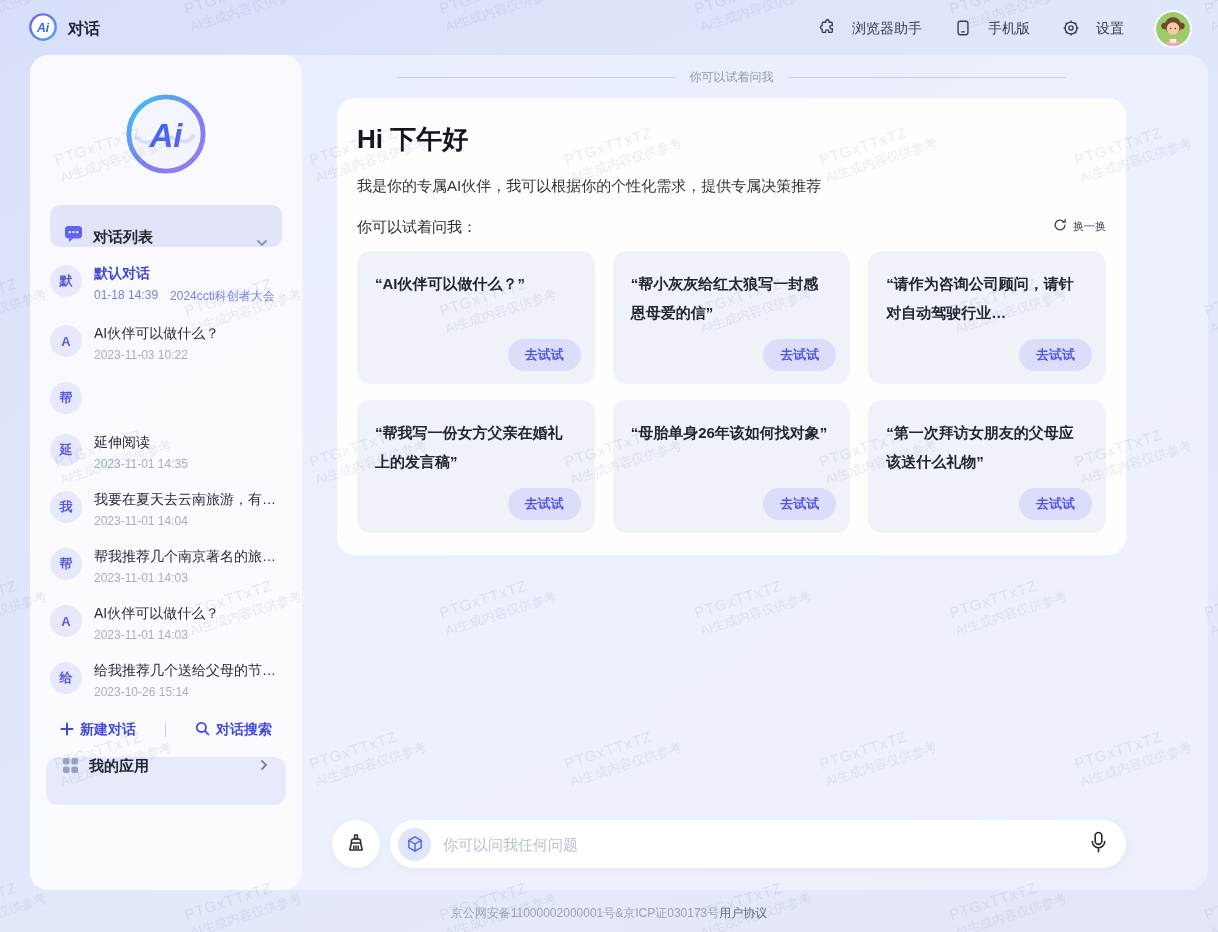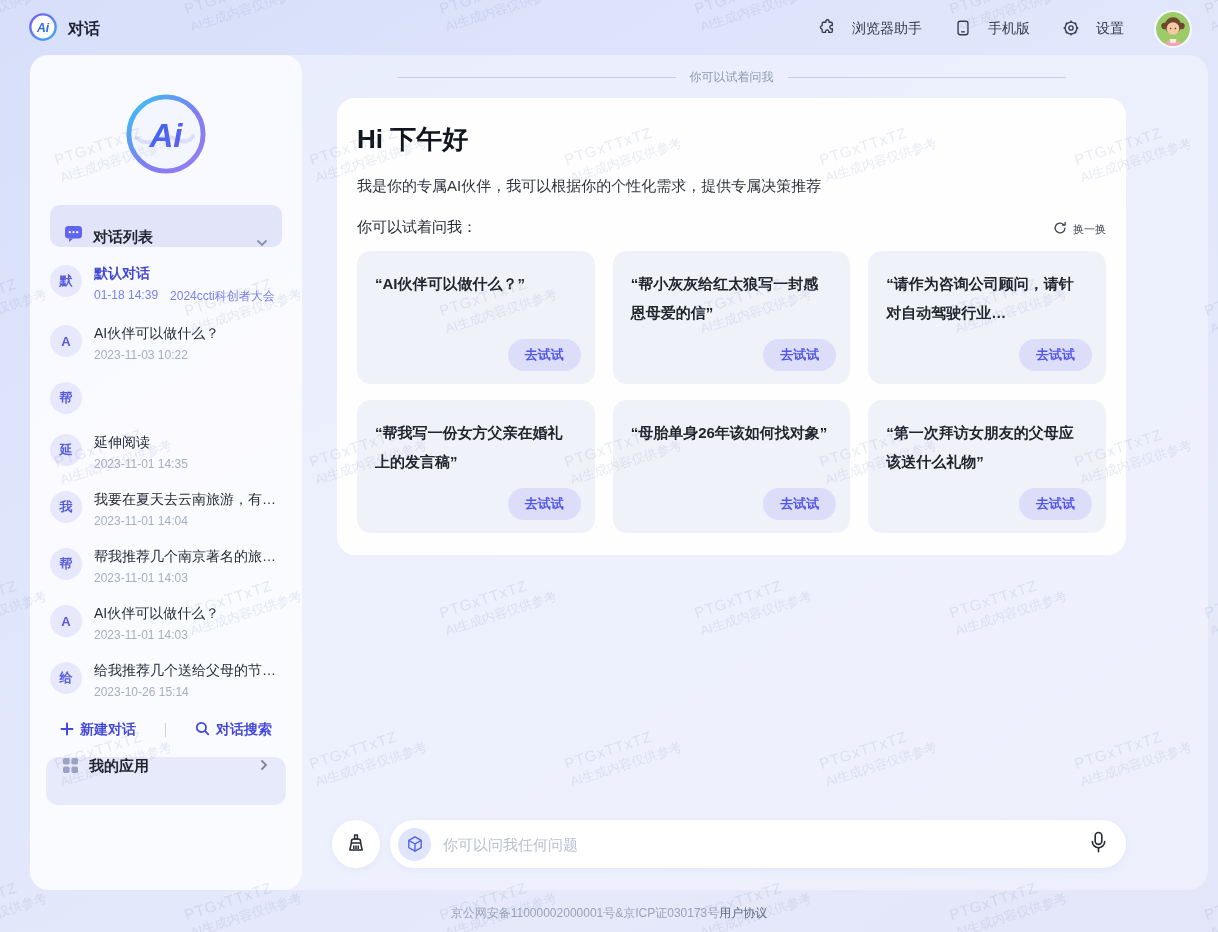--- a/index.html
+++ b/index.html
@@ -54,21 +54,21 @@
   
   .main { flex:1; display:flex; flex-direction:column; padding:0 82px 0 35px; position:relative; }
   .history-divider { margin:14px 60px 0; display:flex; align-items:center; gap:14px;
     color:#8e97ac; font-size:12px; }
   .history-divider .line { flex:1; height:1px; background:#c9d0e6; }
 
   .hero-card { margin-top:12px; background:rgba(255,255,255,0.93); border-radius:18px;
     padding:24px 20px 22px; }
   .hero-title { font-size:26px; font-weight:bold; color:#10151f; }
   .hero-intro { margin-top:20px; font-size:15px; color:#2f343e; }
-  .prompt-row { margin-top:22px; display:flex; align-items:flex-end; }
+  .prompt-row { margin-top:22px; display:flex; align-items:flex-start; }
   .prompt-label { font-size:15px; color:#272b34; }
   .refresh { margin-left:auto; display:flex; align-items:center; gap:6px; font-size:11px; color:#3e4450; cursor:pointer; }
 
   .cards { margin-top:14px; display:grid; grid-template-columns:repeat(3,1fr); gap:16px 18px; }
   .sg-card { position:relative; height:133px; background:#f0f2fa; border-radius:14px;
     padding:18px 18px; cursor:pointer; }
   .sg-text { font-size:15px; font-weight:bold; color:#20252e; line-height:1.95; }
   .try-btn { position:absolute; right:14px; bottom:13px; background:#dcdef9; color:#5357e8;
     font-size:13px; font-weight:bold; padding:7px 17px; border-radius:999px; border:none; cursor:pointer;
     font-family:inherit; }

